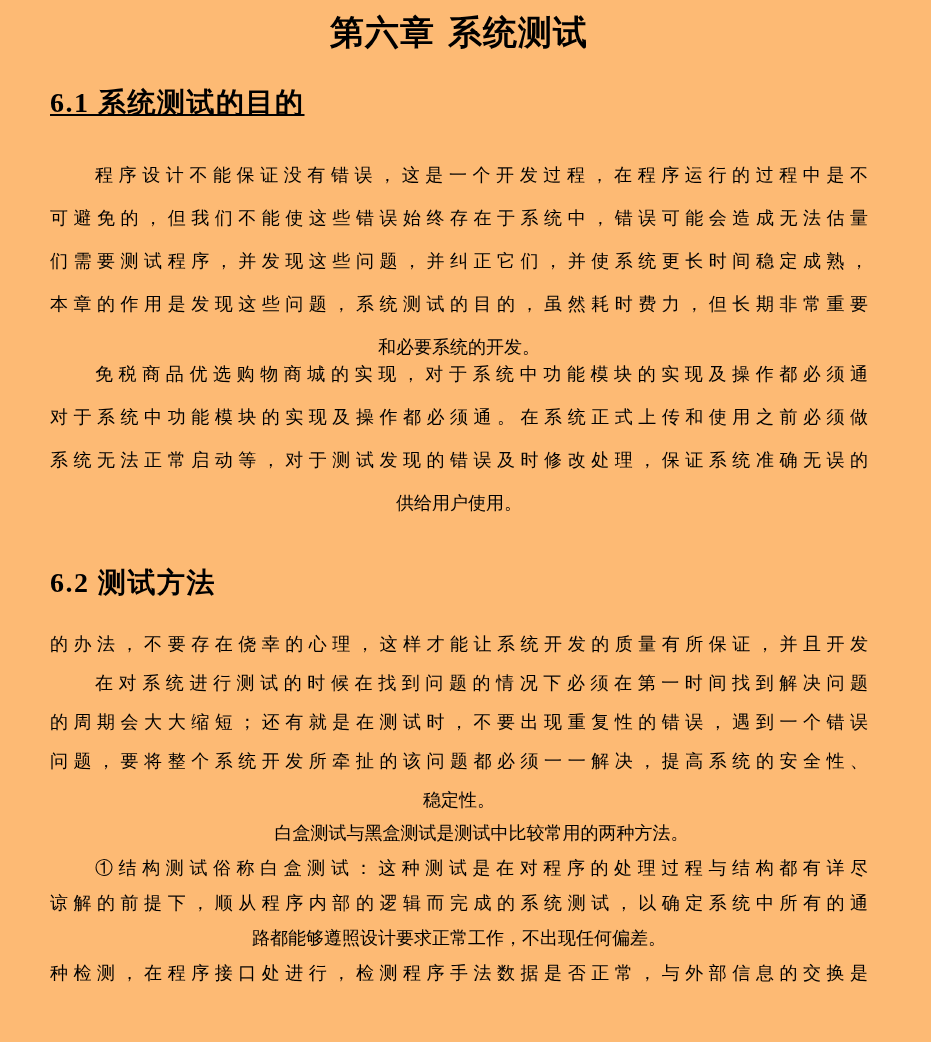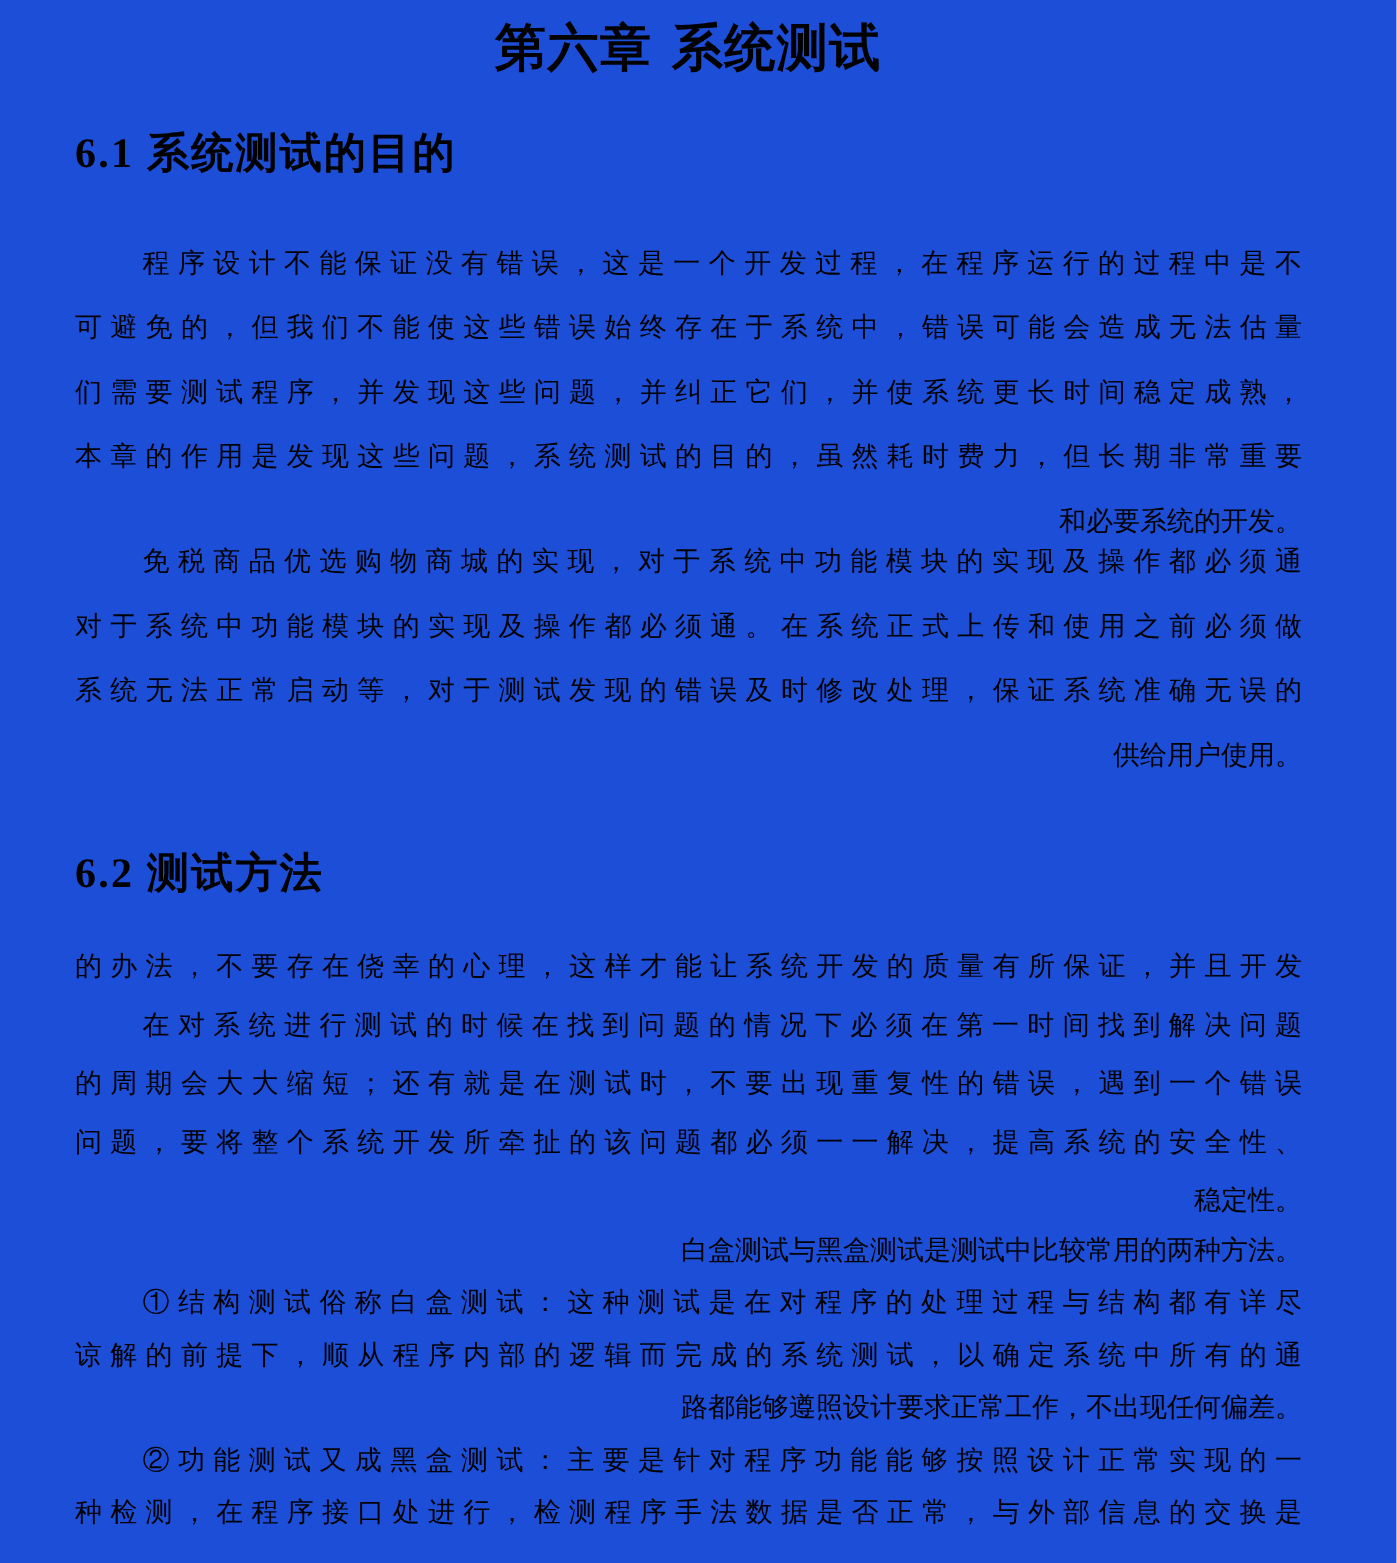--- a/index.html
+++ b/index.html
@@ -4,21 +4,21 @@
   <style>
     html, body {
       margin: 0;
       padding: 0;
       background: #ffffff;
     }
     .page {
       position: relative;
       width: 931px;
       height: 1042px;
-      background: #1d4ed8;
+      background: #fdba74;
       overflow: hidden;
       color: #000000;
       font-family: "Liberation Serif", "DejaVu Serif", serif;
     }
     .content {
       padding: 0 63px 0 50px; 
     }
     
     .doc-title {
       padding-top: 10px;
@@ -30,40 +30,40 @@
       letter-spacing: 1px;
     }
     
     .sec-heading {
       font-weight: bold;
       font-size: 28px;
       line-height: 34px;
       letter-spacing: 1.5px;
       font-family: "Liberation Serif", "DejaVu Serif", serif;
     }
-    .h61 { margin-top: 32px; }
+    .h61 { margin-top: 32px; text-decoration: underline; }
     .h62 { margin-top: 41px; }
 
     
     .line {
       font-size: 18px;
       overflow: hidden;
     }
     
     .lh43 .line { height: 43px; line-height: 43px; }
     .lh39 .line { height: 39px; line-height: 39px; }
     .lh35 .line { height: 35px; line-height: 35px; }
 
     
     .line.full {
       text-align: justify;
       text-align-last: justify;
       text-justify: inter-character;
     }
-    .line.end { text-align: right; }
+    .line.end { text-align: center; }
     
     .line.ind { padding-left: 45px; }
 
     #p1 { margin-top: 34px; }
     #p2 { margin-top: -16px; }
     #p3 { margin-top: 25px; }
     #p4 { margin-top: -4px; }
     #p5 { margin-top: 0; }
     #p6 { margin-top: 0; } 
   </style>
@@ -106,18 +106,17 @@
       <div class="line end ind">白盒测试与黑盒测试是测试中比较常用的两种方法。</div>
     </div>
 
     <div id="p5" class="para lh35">
       <div class="line full ind">①结构测试俗称白盒测试：这种测试是在对程序的处理过程与结构都有详尽</div>
       <div class="line full">谅解的前提下，顺从程序内部的逻辑而完成的系统测试，以确定系统中所有的通</div>
       <div class="line end">路都能够遵照设计要求正常工作，不出现任何偏差。</div>
     </div>
 
     <div id="p6" class="para lh35">
-      <div class="line full ind">②功能测试又成黑盒测试：主要是针对程序功能能够按照设计正常实现的一</div>
       <div class="line full">种检测，在程序接口处进行，检测程序手法数据是否正常，与外部信息的交换是</div>
     </div>
 
   </div>
 </div>
 
 </body></html>

